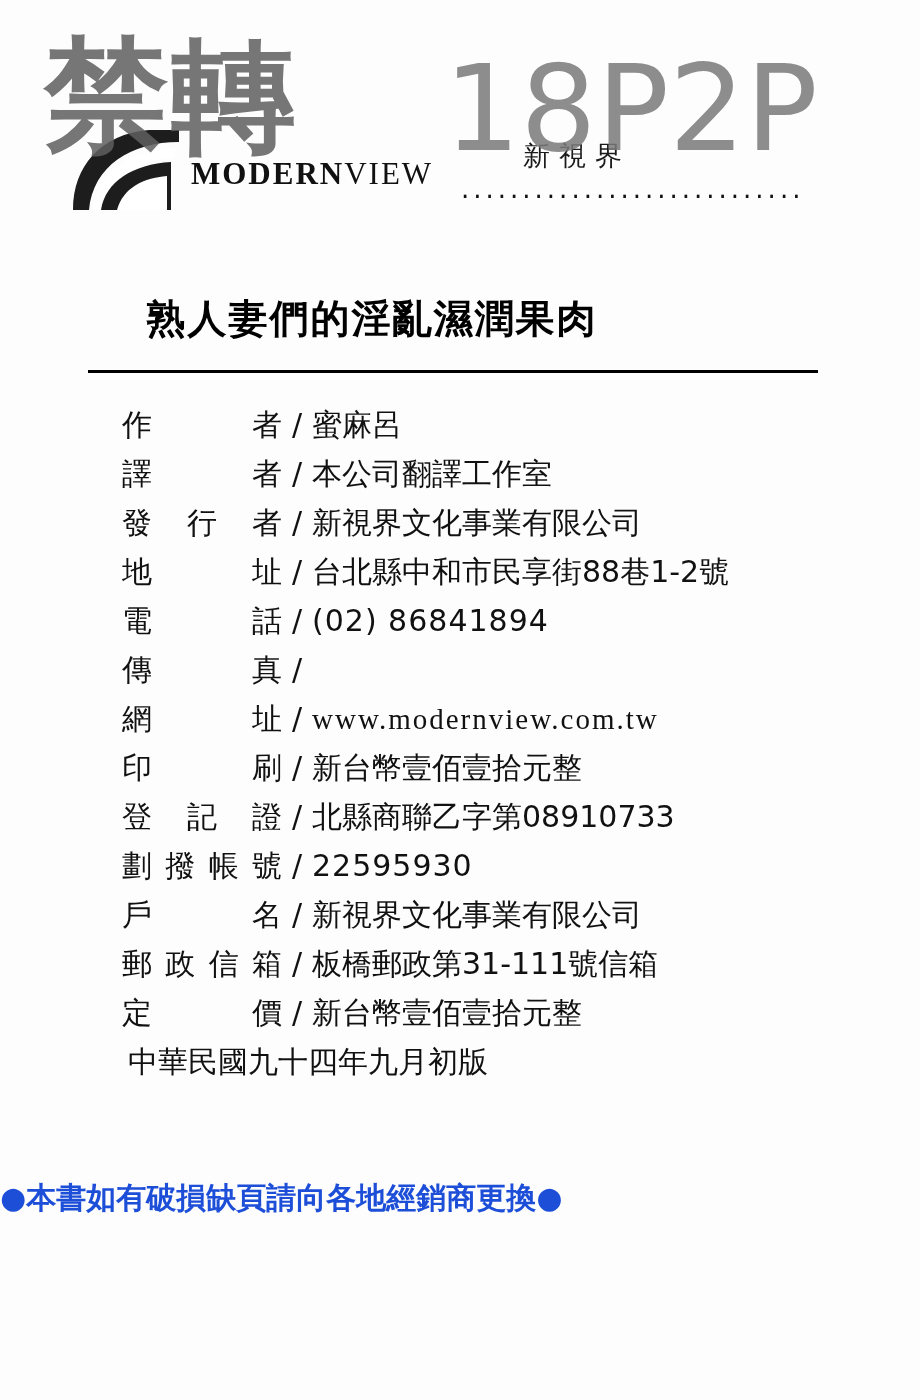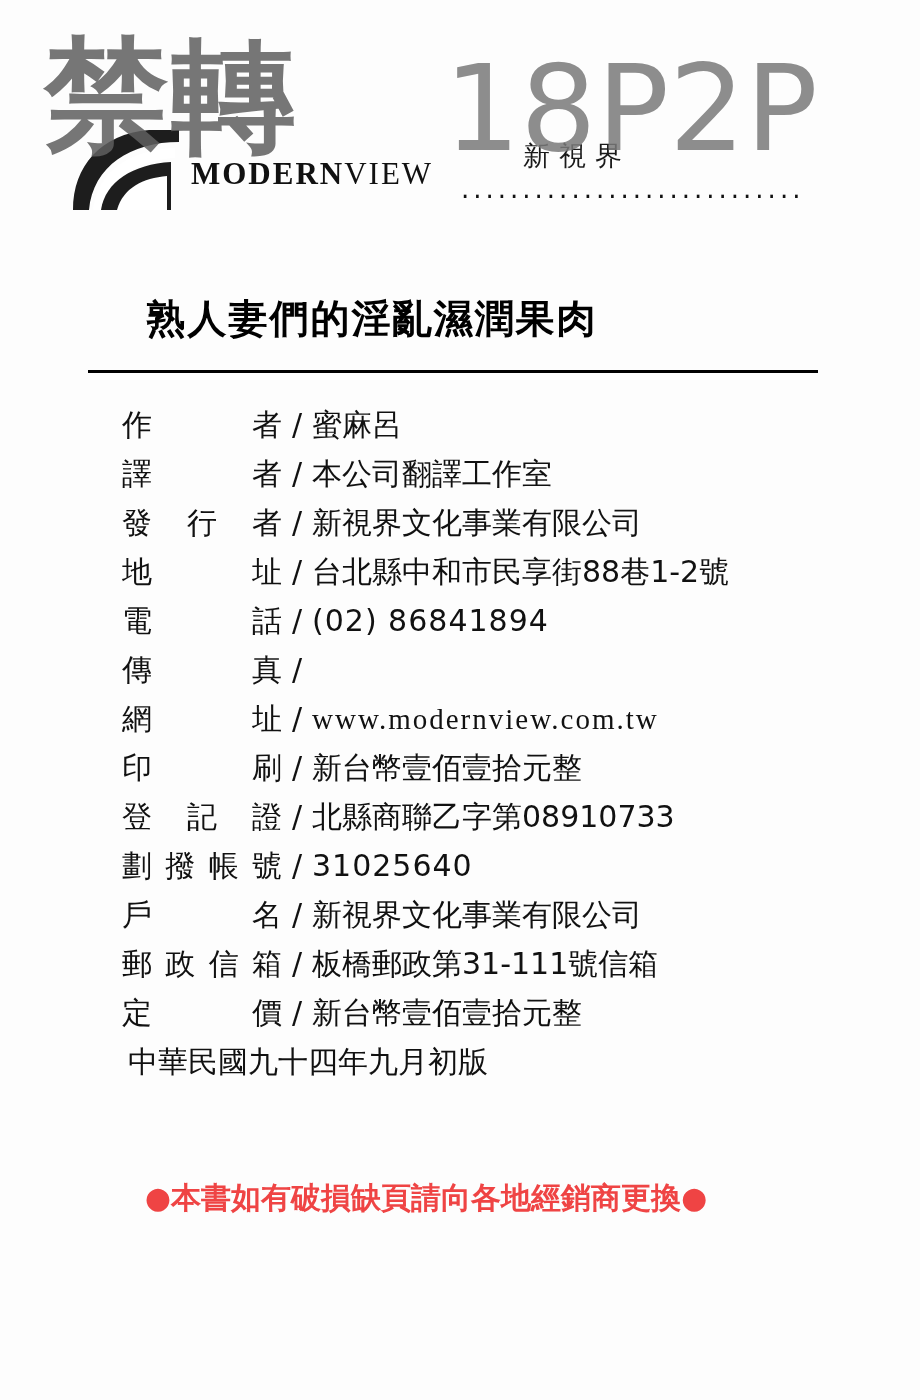--- a/index.html
+++ b/index.html
@@ -183,24 +183,23 @@
   .row.full .val-full {
     white-space: nowrap;
   }
 
   
   .footer-note {
     position: absolute;
     top: 1178px;
     left: 0;
     width: 852px;
-    text-align: center;
     font-size: 30px;
     font-weight: bold;
-    color: #ef4444;
+    color: #1d4ed8;
     letter-spacing: 0px;
   }
 </style>
 </head>
 <body>
 
 <div class="page">
 
   <div class="logo-block">
     <div class="logo-mark">
@@ -296,21 +295,21 @@
         <div class="val">北縣商聯乙字第08910733</div>
       </div>
       <div class="row mono">
         <div class="lbl">
           <span>劃</span>
           <span>撥</span>
           <span>帳</span>
           <span>號</span>
         </div>
         <div class="sep">/</div>
-        <div class="val">31025640</div>
+        <div class="val">22595930</div>
       </div>
       <div class="row">
         <div class="lbl">
           <span>戶</span>
           <span>名</span>
         </div>
         <div class="sep">/</div>
         <div class="val">新視界文化事業有限公司</div>
       </div>
       <div class="row">

